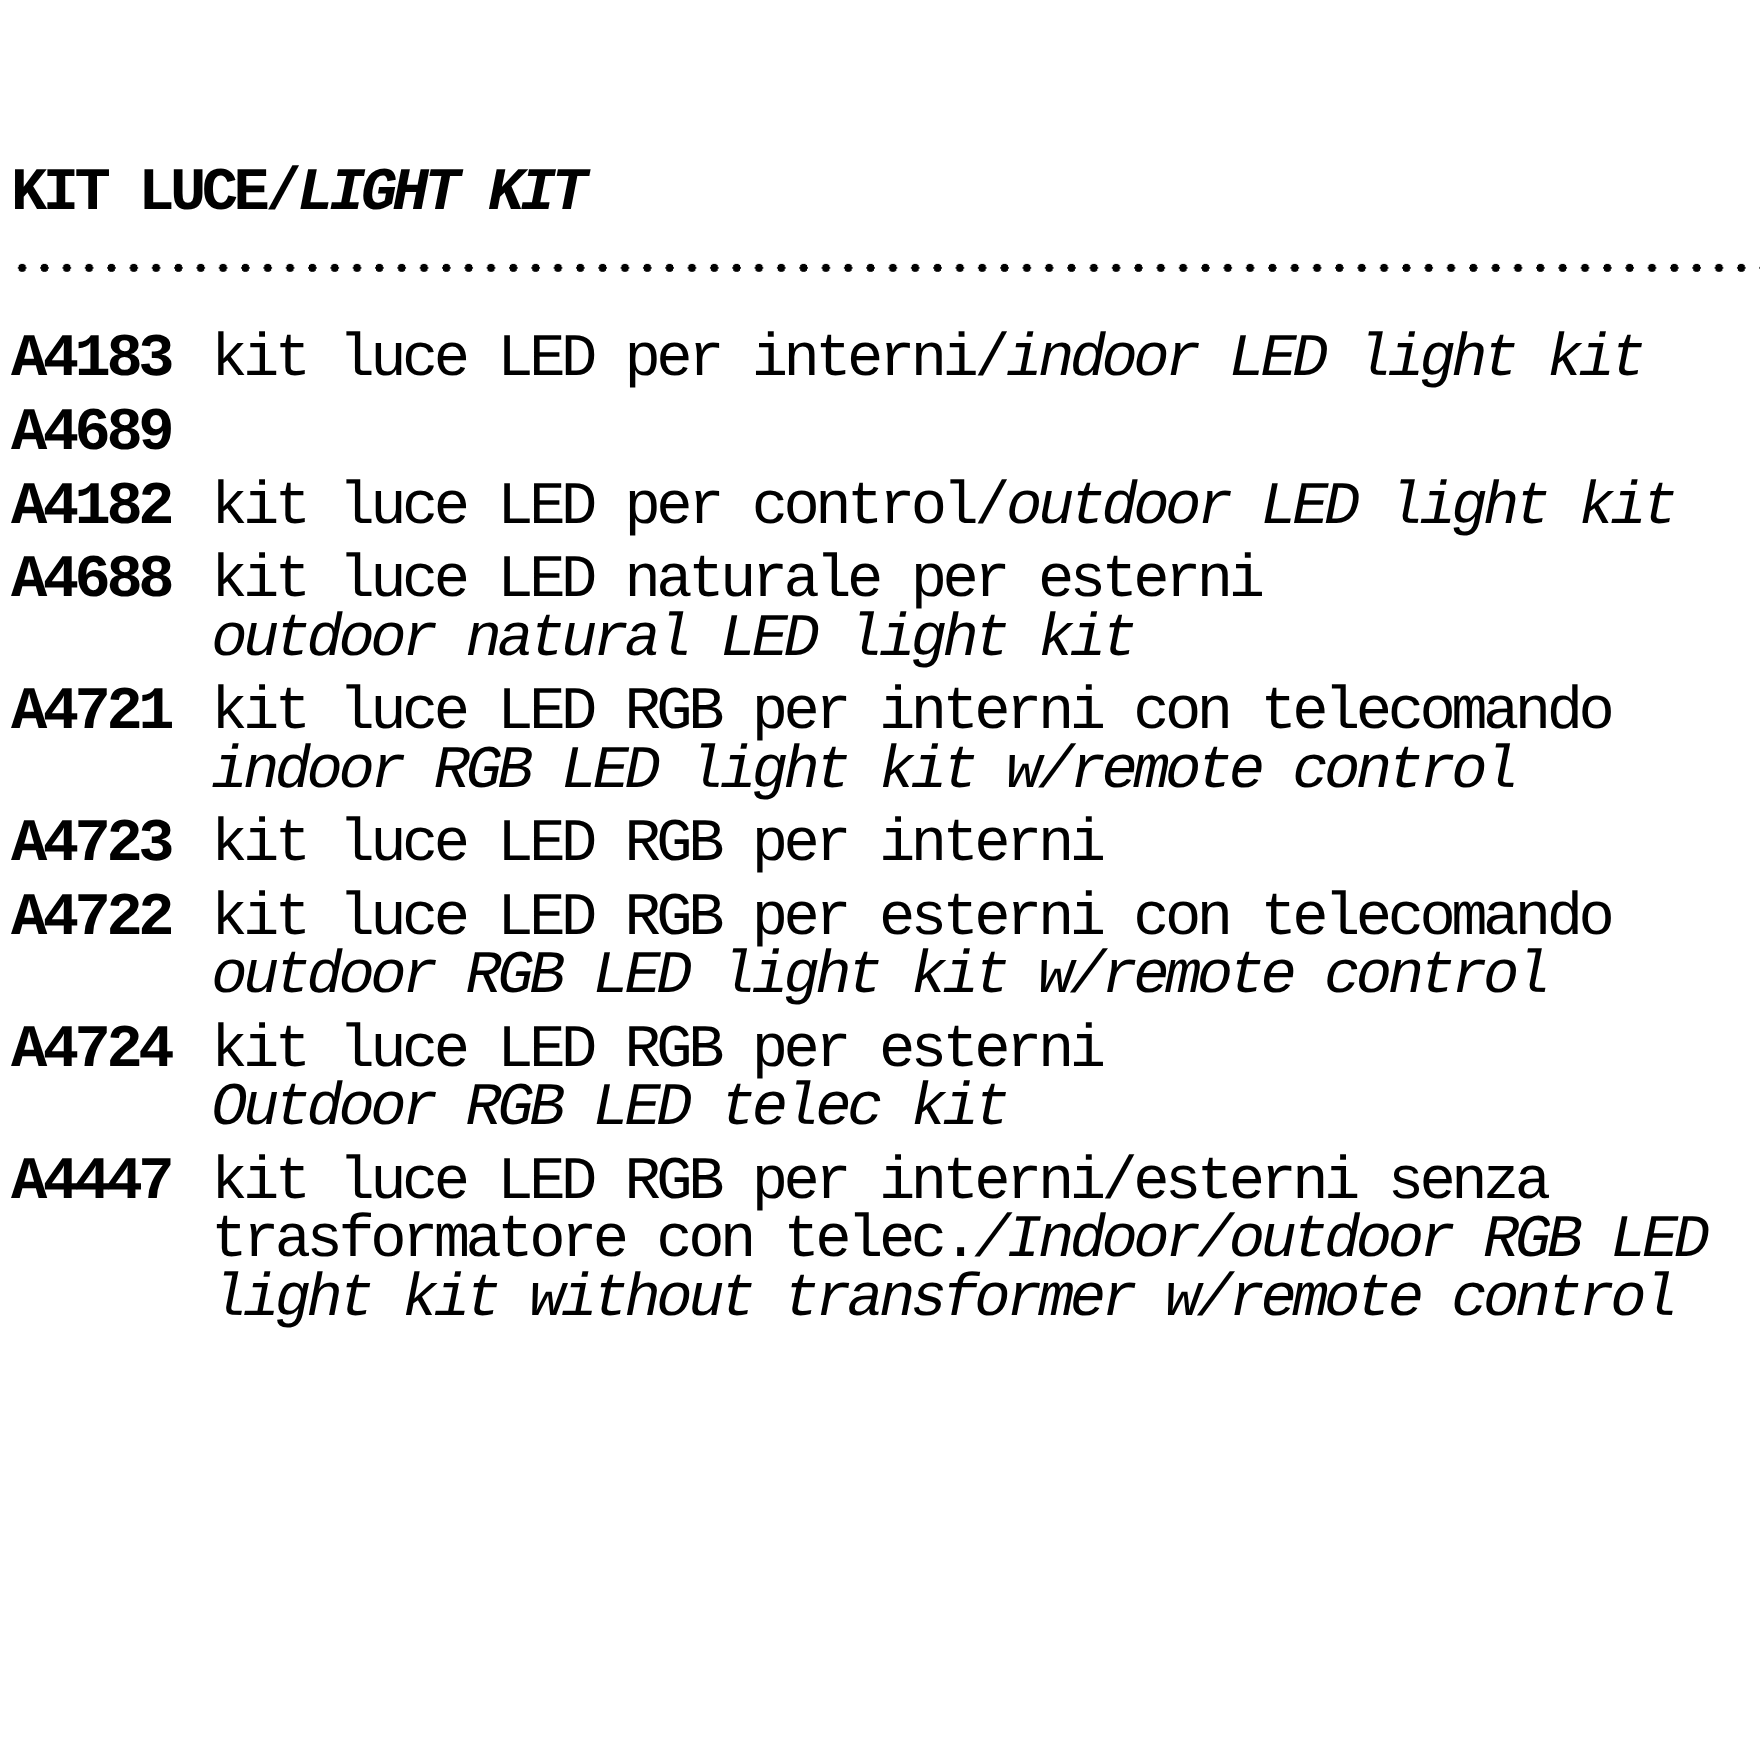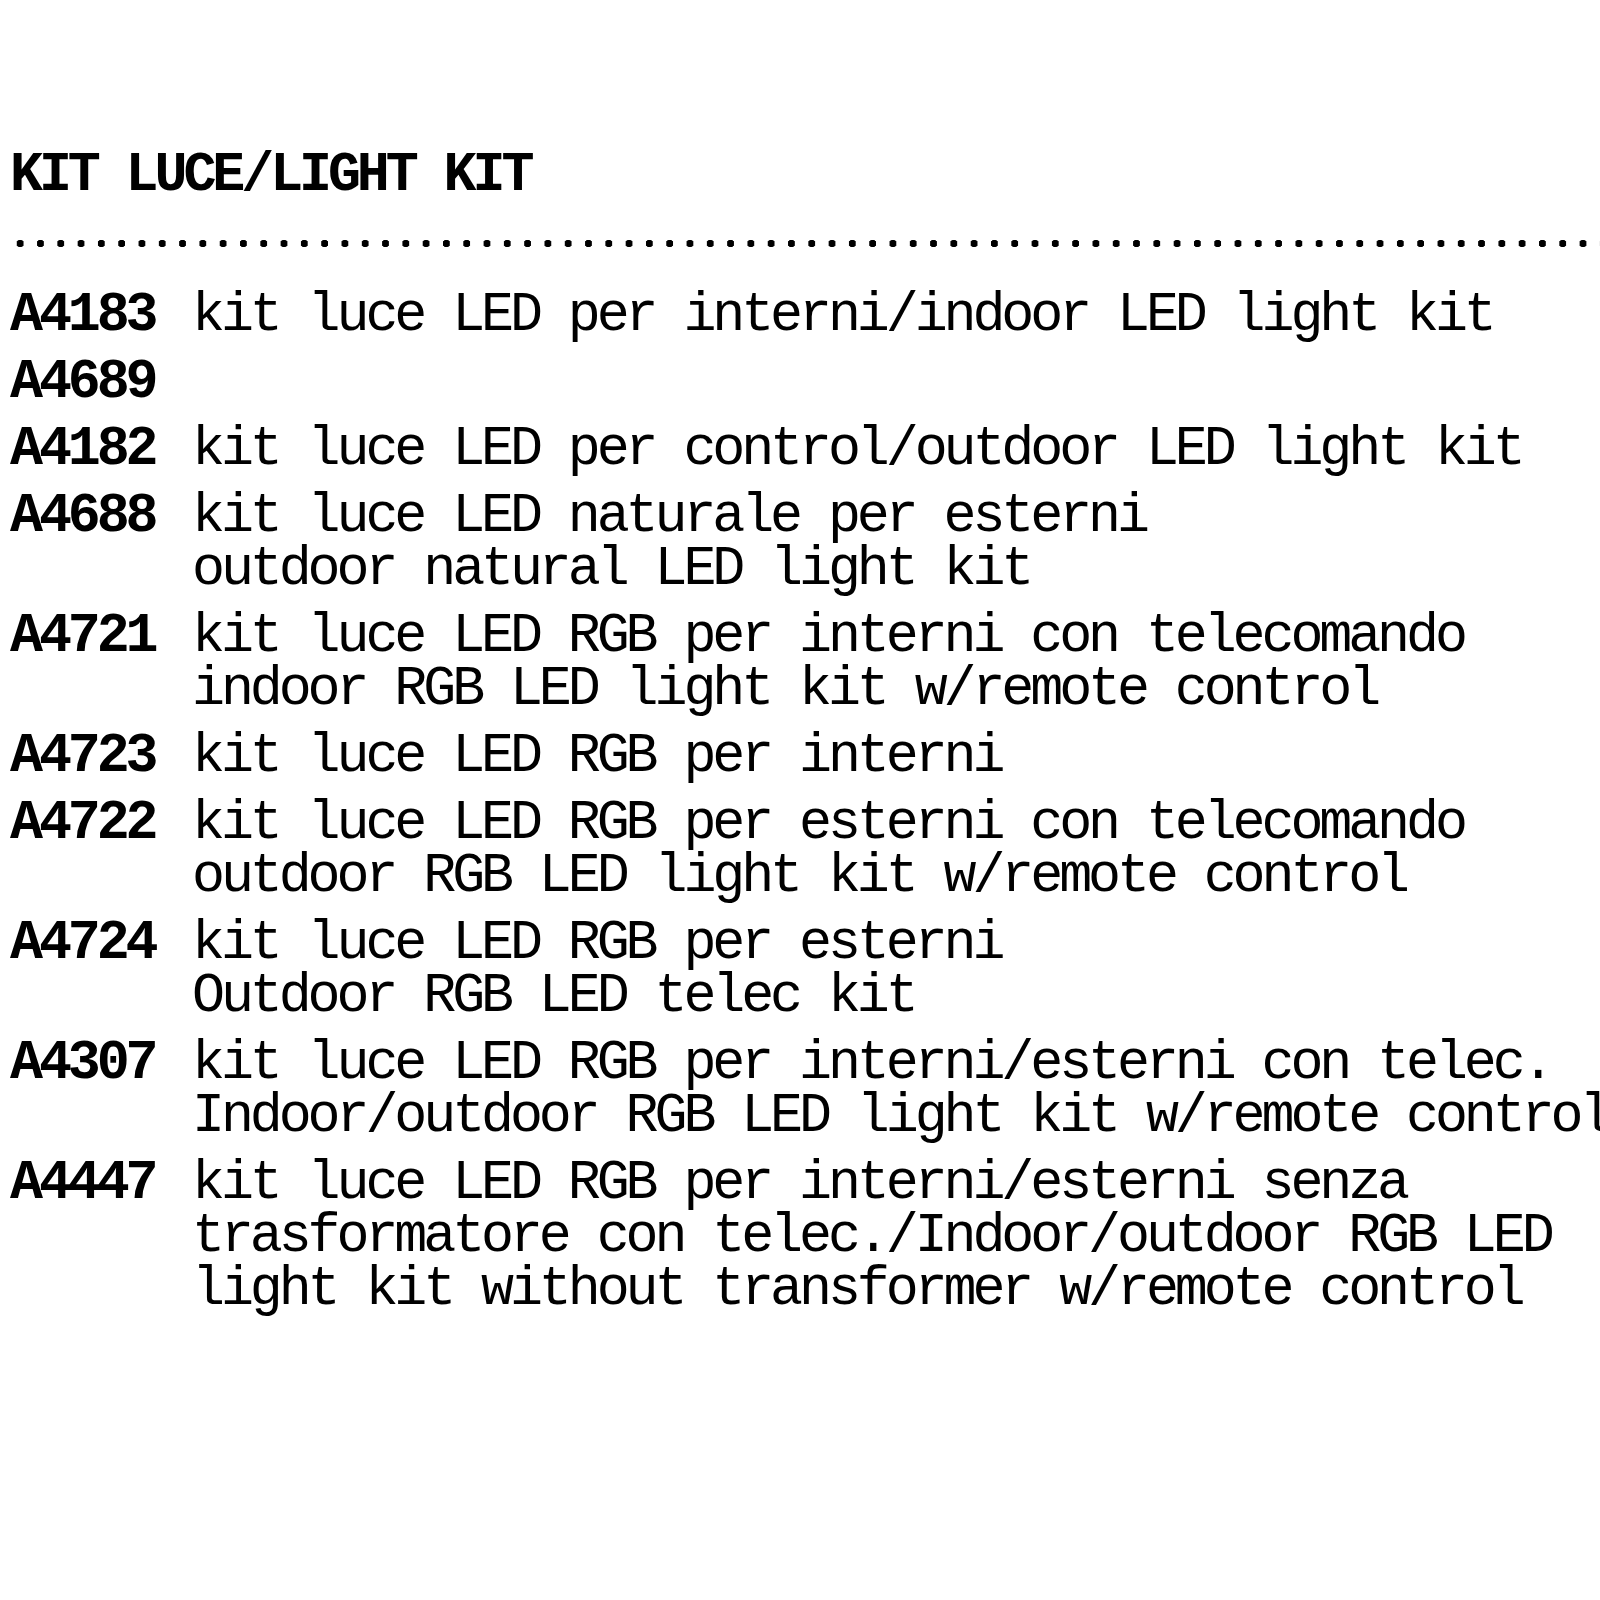--- a/index.html
+++ b/index.html
@@ -21,32 +21,32 @@
     width: 1590px;
   }
   .title {
     margin: 0;
     margin-top: 148px;
     font-size: 55px;
     line-height: 55px;
     font-weight: bold;
     white-space: nowrap;
   }
-  .italic { }
+  .italic { font-style: italic; }
   .dotted-rule {
     margin-top: 36px;
     height: 9px;
     width: 1592px;
     background-image: radial-gradient(circle closest-side, #000 78%, rgba(0,0,0,0) 84%);
     background-size: 20.3px 9px;
     background-repeat: repeat-x;
     background-position: 0 0;
   }
   .product-list {
-    margin-top: 41px;
+    margin-top: 52px;
   }
   .product {
     display: grid;
     grid-template-columns: 182px 1fr;
     margin-bottom: 14px;
     line-height: 53px;
   }
   .code {
     font-weight: bold;
     white-space: nowrap;
@@ -114,27 +114,20 @@
   </div>
 
   <div class="product">
     <div class="code">A4724</div>
     <div class="desc">
           <div class="line"><span class="roman">kit luce LED RGB per esterni</span></div>
           <div class="line"><span class="italic">Outdoor RGB LED telec kit</span></div>
         </div>
   </div>
 
-  <div class="product">
-    <div class="code">A4307</div>
-    <div class="desc">
-          <div class="line"><span class="roman">kit luce LED RGB per interni/esterni con telec.</span></div>
-          <div class="line"><span class="italic">Indoor/outdoor RGB LED light kit w/remote control</span></div>
-        </div>
-  </div>
 
   <div class="product">
     <div class="code">A4447</div>
     <div class="desc">
           <div class="line"><span class="roman">kit luce LED RGB per interni/esterni senza</span></div>
           <div class="line"><span class="roman">trasformatore con telec.</span><span class="italic">/Indoor/outdoor RGB LED</span></div>
           <div class="line"><span class="italic">light kit without transformer w/remote control</span></div>
         </div>
   </div>
 </div>

